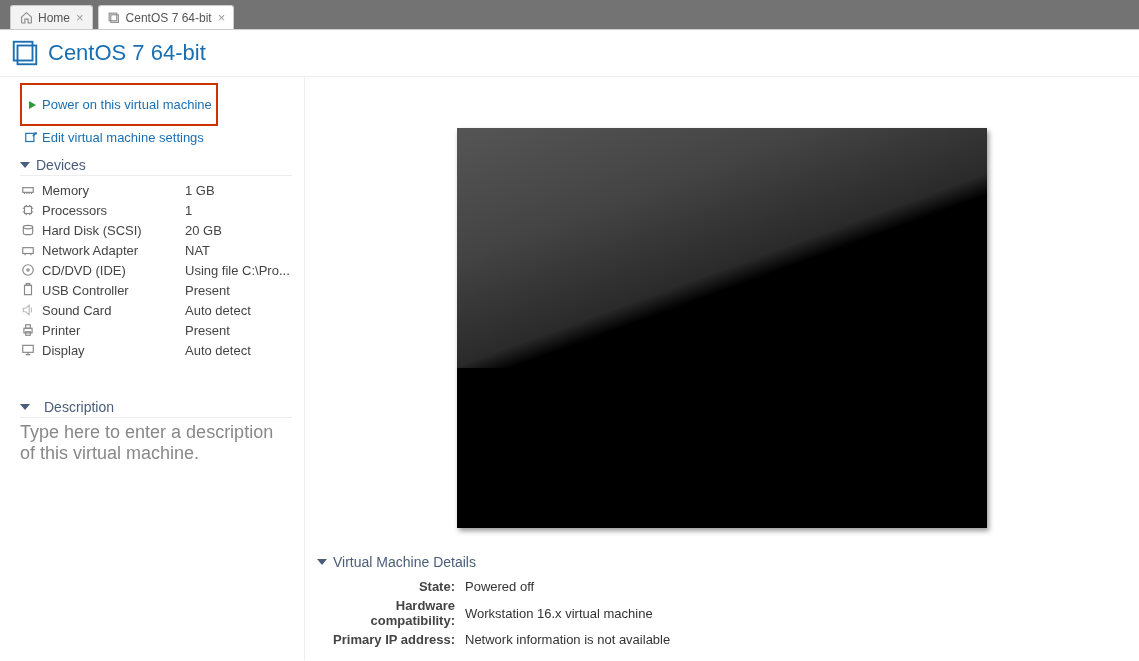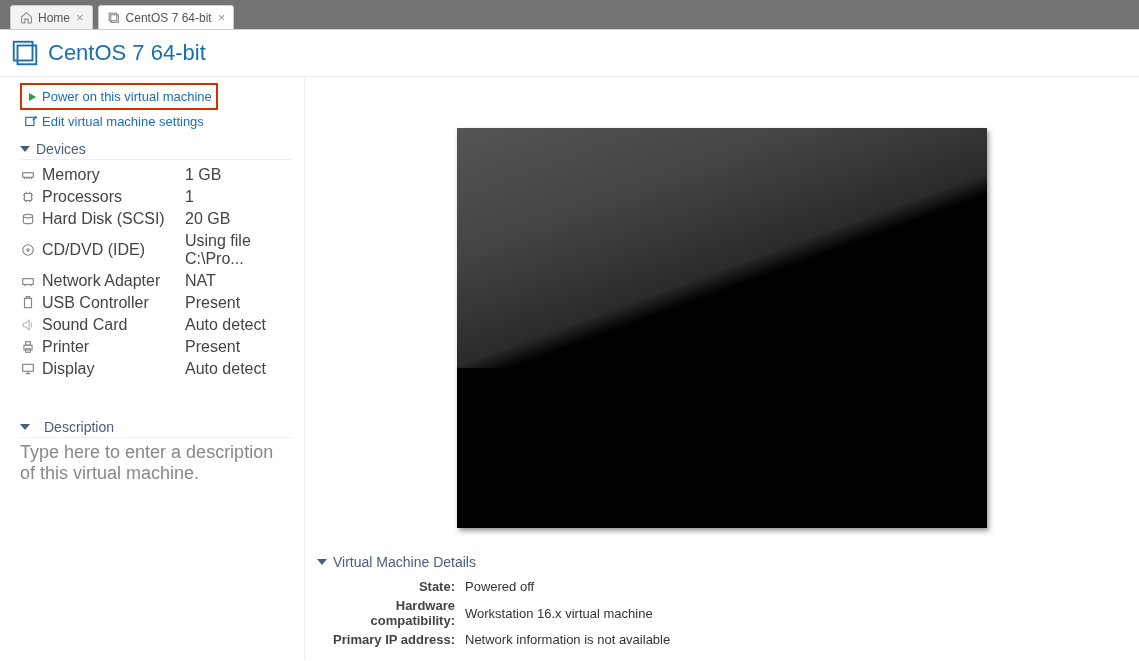--- a/index.html
+++ b/index.html
@@ -7,27 +7,27 @@
   .tabbar { height:30px; background:#737373; border-bottom:1px solid #ccc; display:flex; align-items:flex-end; padding-left:10px; }
   .tab { display:flex; align-items:center; height:24px; padding:0 8px; border:1px solid #ccc; border-bottom:none; border-radius:3px 3px 0 0; margin-right:5px; background:#f3f3f3; font-size:12px; color:#555; cursor:pointer; }
   .tab.active { background:#fff; }
   .tab .ticon { width:14px; height:14px; margin-right:5px; display:flex; align-items:center; justify-content:center; }
   .tab .tclose { margin-left:6px; color:#999; font-size:13px; }
   .titlebar { display:flex; align-items:center; padding:8px 10px; border-bottom:1px solid #eee; }
   .titlebar .vmicon { width:30px; height:30px; margin-right:8px; }
   .titlebar .vmname { font-size:22px; color:#1a6fb3; font-weight:400; }
   .main { display:flex; height:calc(100% - 78px); }
   .sidepanel { width:305px; border-right:1px solid #eee; padding:6px 12px 0 20px; }
-  .actionbox { border:2px solid #c30; padding:4px 4px; display:inline-flex; align-items:center; margin-bottom:4px; }
+  .actionbox { border:2px solid #c30; padding:12px 4px; display:inline-flex; align-items:center; margin-bottom:4px; }
   .actionlink { color:#1a6fb3; font-size:13px; margin-left:4px; cursor:pointer; }
   .editline { display:flex; align-items:center; margin-bottom:12px; padding-left:4px; }
   .section-head { display:flex; align-items:center; color:#4a5d7a; font-size:14px; margin:6px 0 4px 0; border-bottom:1px solid #eee; padding-bottom:2px; }
   .section-head .caret { border-top:6px solid #4a5d7a; border-left:5px solid transparent; border-right:5px solid transparent; width:0;height:0; margin-right:6px; }
   .dev-table { width:100%; border-collapse:collapse; }
-  .dev-table td { padding:2px 0; font-size:16px; color:#444; vertical-align:middle; }
+  .dev-table td { padding:2px 0; font-size:13px; color:#444; vertical-align:middle; }
   .dev-table td.col1 { width:165px; }
   .dcell { display:flex; align-items:center; }
   .dicon { width:16px; height:16px; margin-right:6px; display:inline-flex; align-items:center; justify-content:center; color:#888; }
   .desc-text { color:#888; font-size:18px; margin-top:4px; }
   .preview { flex:1; display:flex; flex-direction:column; overflow:hidden; }
   .preview-upper { flex:1; display:flex; align-items:center; justify-content:center; padding-top:40px; }
   .screen { width:530px; height:400px; background:#000; box-shadow:2px 3px 5px rgba(0,0,0,.4); position:relative; overflow:hidden; }
   .screen::before { content:""; position:absolute; left:0; right:0; top:0; height:60%; background:linear-gradient(160deg,#555 0%, #444 30%, #2a2a2a 55%, transparent 60%); }
   .vmdetails { padding:10px 10px 10px 12px; }
   .vmdetails .section-head { border:none; }
@@ -138,42 +138,42 @@
                 <span>Hard Disk (SCSI)</span>
               </span>
             </td>
             <td>20 GB</td>
           </tr>
       <tr>
             <td class="col1">
               <span class="dcell">
                 <span class="dicon">
                   <svg width="14" height="14" viewBox="0 0 24 24" fill="none" stroke="#888" stroke-width="2">
+                    <rect x="3" y="8" width="18" height="10"></rect>
+                    <path d="M7 18v3M17 18v3"></path>
+                  </svg>
+                </span>
+                <span>Network Adapter</span>
+              </span>
+            </td>
+            <td>NAT</td>
+          </tr>
+      <tr>
+            <td class="col1">
+              <span class="dcell">
+                <span class="dicon">
+                  <svg width="14" height="14" viewBox="0 0 24 24" fill="none" stroke="#888" stroke-width="2">
                     <circle cx="12" cy="12" r="9"></circle>
                     <circle cx="12" cy="12" r="2"></circle>
                   </svg>
                 </span>
                 <span>CD/DVD (IDE)</span>
               </span>
             </td>
             <td>Using file C:\Pro...</td>
-          </tr>
-      <tr>
-            <td class="col1">
-              <span class="dcell">
-                <span class="dicon">
-                  <svg width="14" height="14" viewBox="0 0 24 24" fill="none" stroke="#888" stroke-width="2">
-                    <rect x="3" y="8" width="18" height="10"></rect>
-                    <path d="M7 18v3M17 18v3"></path>
-                  </svg>
-                </span>
-                <span>Network Adapter</span>
-              </span>
-            </td>
-            <td>NAT</td>
           </tr>
       <tr>
             <td class="col1">
               <span class="dcell">
                 <span class="dicon">
                   <svg width="14" height="14" viewBox="0 0 24 24" fill="none" stroke="#888" stroke-width="2">
                     <rect x="6" y="4" width="12" height="16"></rect>
                     <rect x="9" y="1" width="6" height="3"></rect>
                   </svg>
                 </span>

